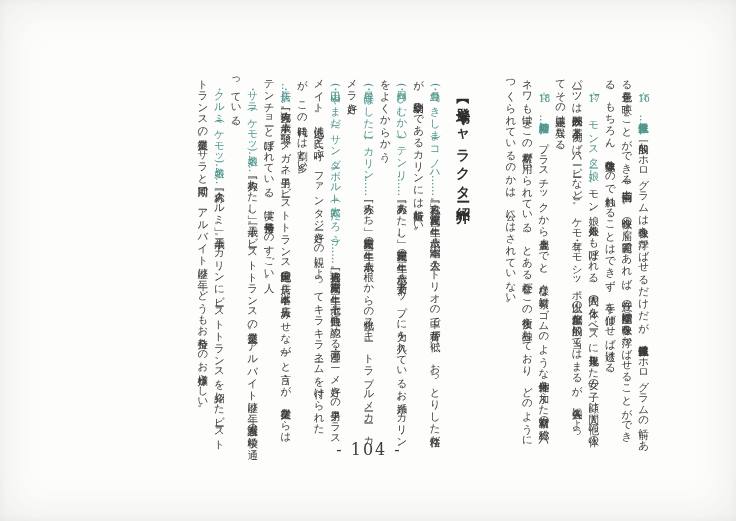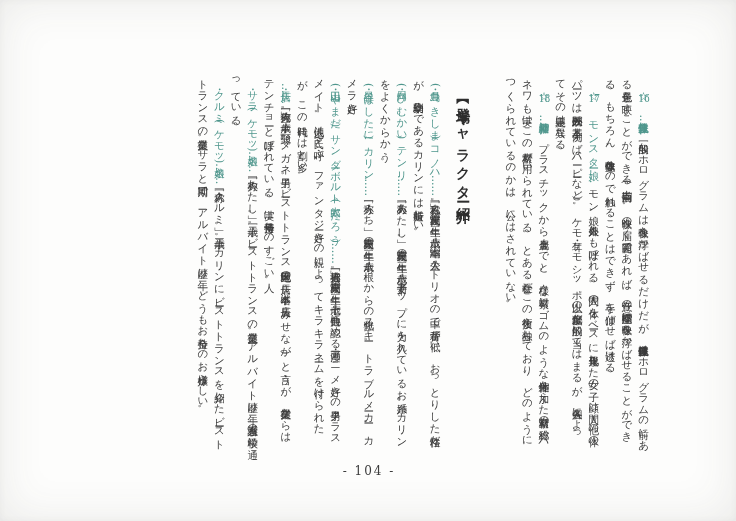--- a/index.html
+++ b/index.html
@@ -49,25 +49,25 @@
     font-size: 14px;
     font-weight: bold;
     line-height: 18px;
     letter-spacing: 2.5px;
     text-indent: 22px;
     color: #2d2d2d;
     white-space: nowrap;
   }
   #footer {
     position: absolute;
-    top: 464px;
+    top: 440px;
     left: 88px;
     width: 562px;
     text-align: center;
-    font-size: 12px;
+    font-size: 16px;
     letter-spacing: 2px;
     color: #3d3d3d;
   }
 </style>
 </head>
 <body>
 
 <div id="sheet">
 
   <main id="textflow">

